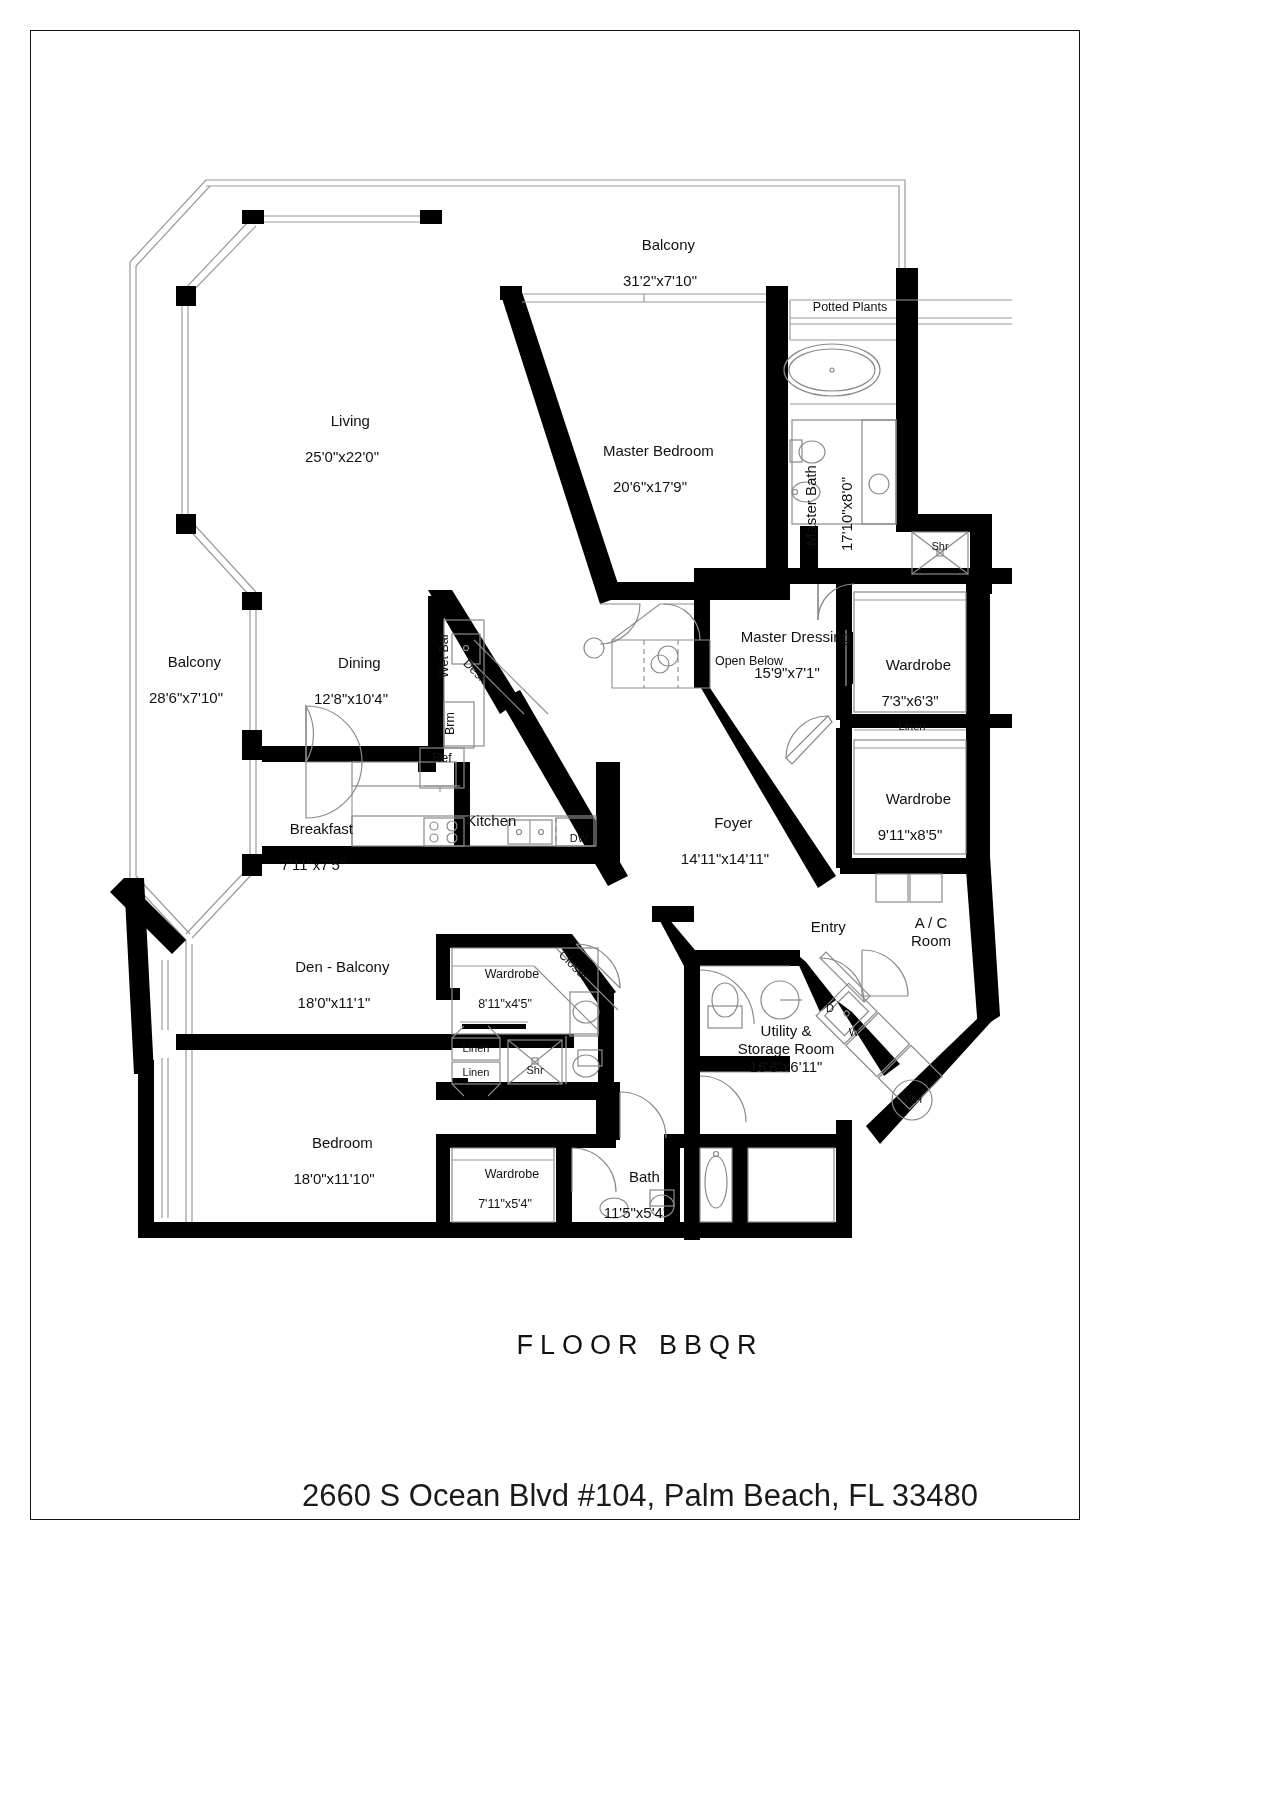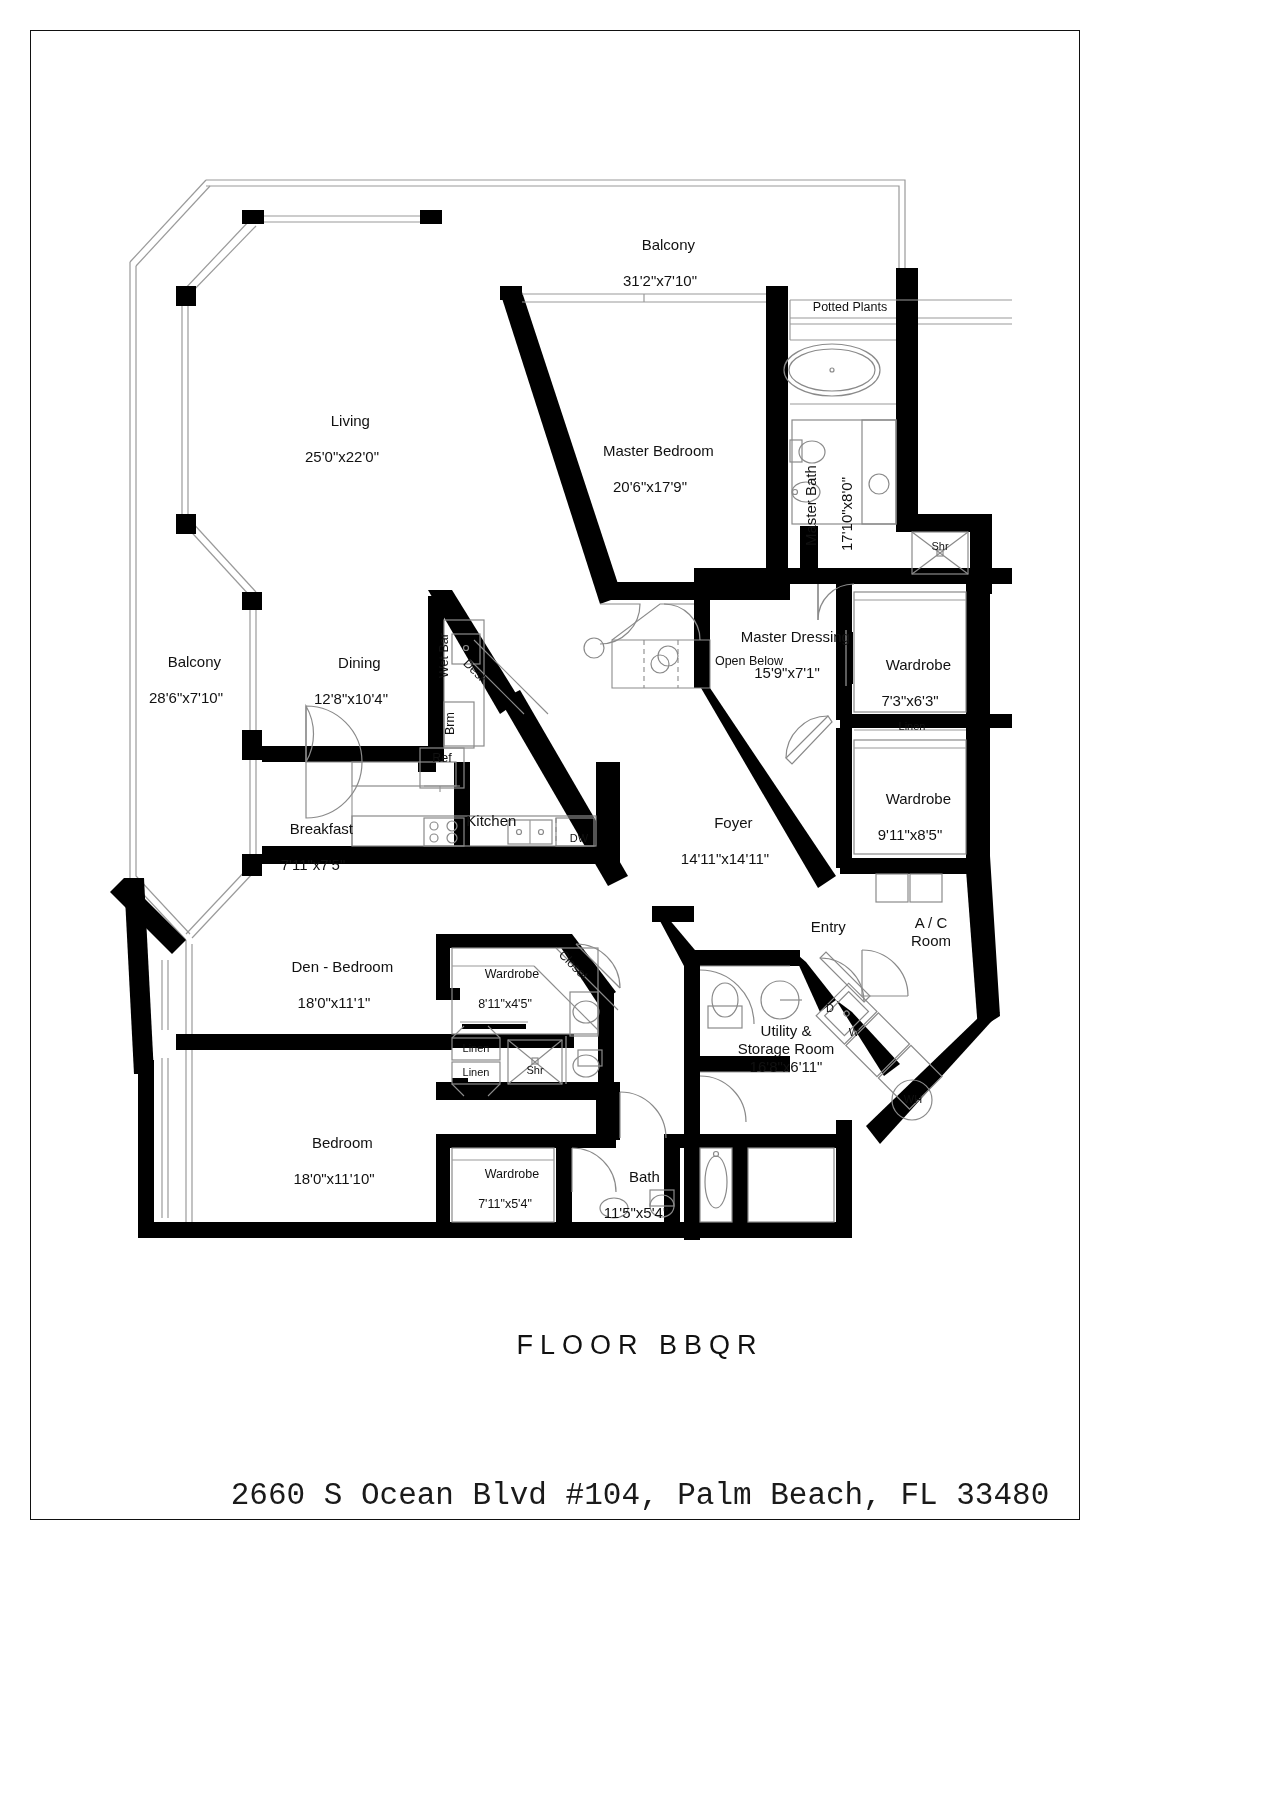--- a/index.html
+++ b/index.html
@@ -50,21 +50,20 @@
   }
 
   
   .footer-wrap{position:absolute;left:0;top:1452px;width:1280px;height:120px;}
   .addr{
     position:absolute;left:0;right:0;top:26px;
     text-align:center;
     font-size:31px;
     color:#1a1a1a;
     white-space:nowrap;
-    font-family:Liberation Mono, monospace;
   }
   .watermark{
     position:absolute;left:0;right:0;top:20px;
     text-align:center;
     font-size:36px;
     color:#bdbdbd;
     white-space:nowrap;
     letter-spacing:-0.5px;
   }
 </style>
@@ -424,21 +423,21 @@
   <div class="lbl" style="left:430px;top:794px;width:106px;">
     <span>Kitchen</span>
   </div>
 
   <div class="lbl" style="left:660px;top:796px;width:130px;">
     <span>Foyer</span>
     <span class="dim">14'11"x14'11"</span>
   </div>
 
   <div class="lbl" style="left:248px;top:940px;width:172px;">
-    <span>Den - Bedroom</span>
+    <span>Den - Balcony</span>
     <span class="dim">18'0"x11'1"</span>
   </div>
 
   <div class="lbl sm" style="left:450px;top:952px;width:110px;">
     <span>Wardrobe</span>
     <span class="dim">8'11"x4'5"</span>
   </div>
 
   <div class="lbl" style="left:250px;top:1116px;width:168px;">
     <span>Bedroom</span>

